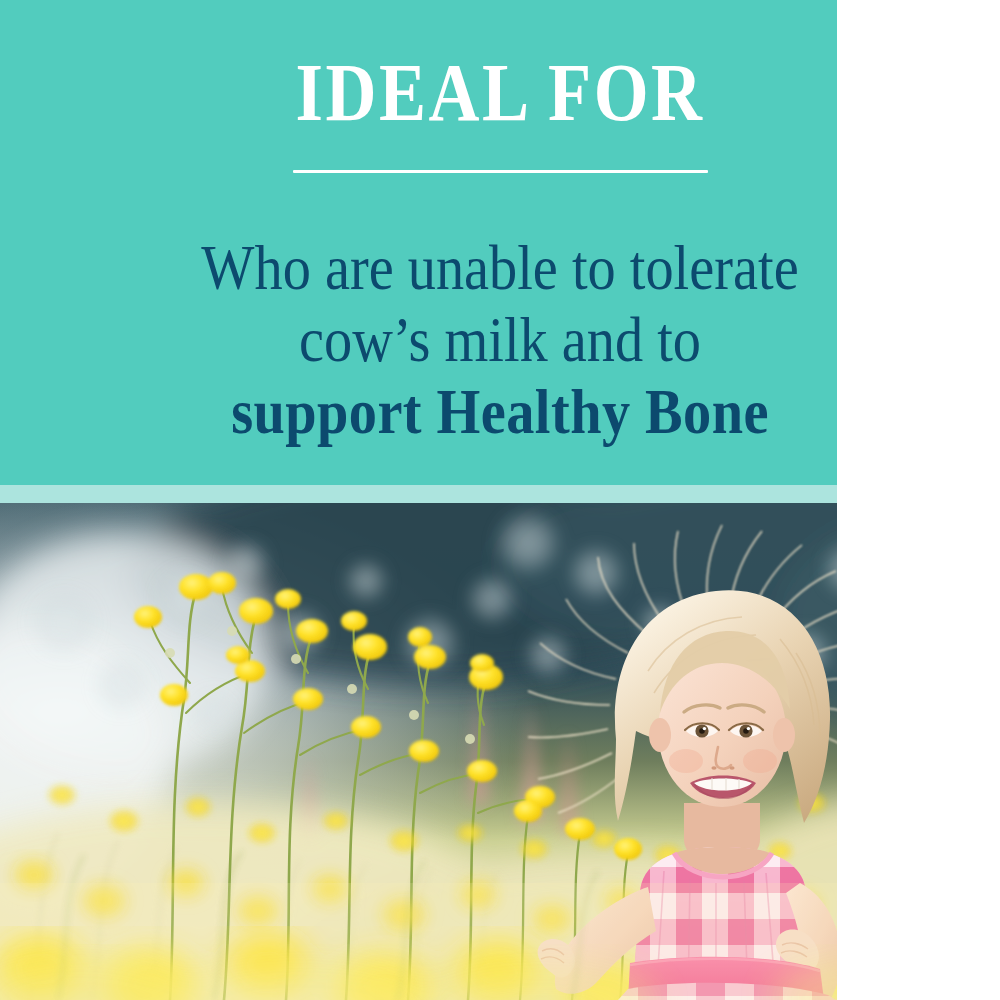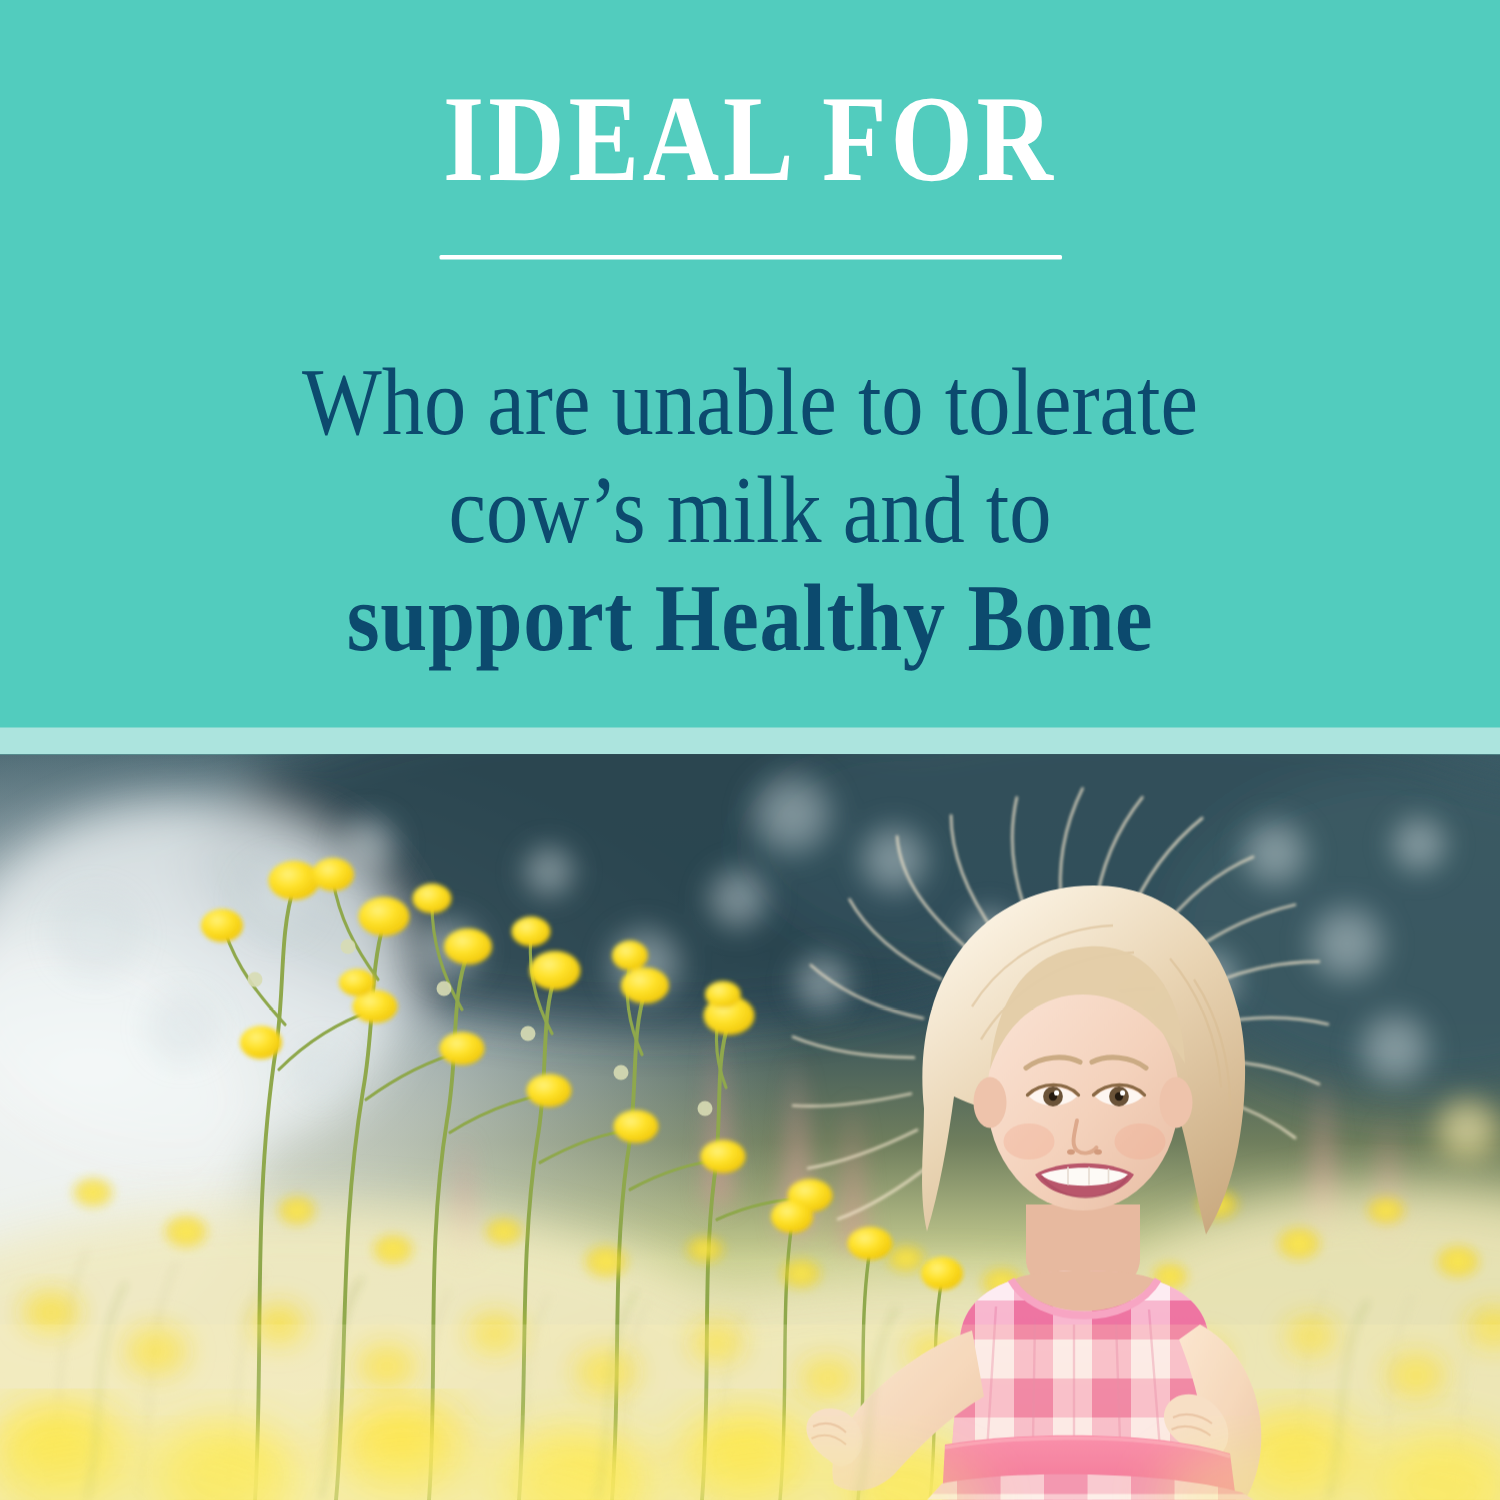--- a/index.html
+++ b/index.html
@@ -7,21 +7,21 @@
     margin: 0;
     padding: 0;
     background: #ffffff;
   }
   body {
     font-family: "Liberation Serif", "DejaVu Serif", serif;
   }
 
   #page {
     position: relative;
-    width: 1000px;
+    width: 837px;
     height: 1000px;
     overflow: hidden;
     background: #52ccbe;
   }
 
   
   .teal-panel {
     position: absolute;
     left: 0; top: 0;
     width: 1000px;

